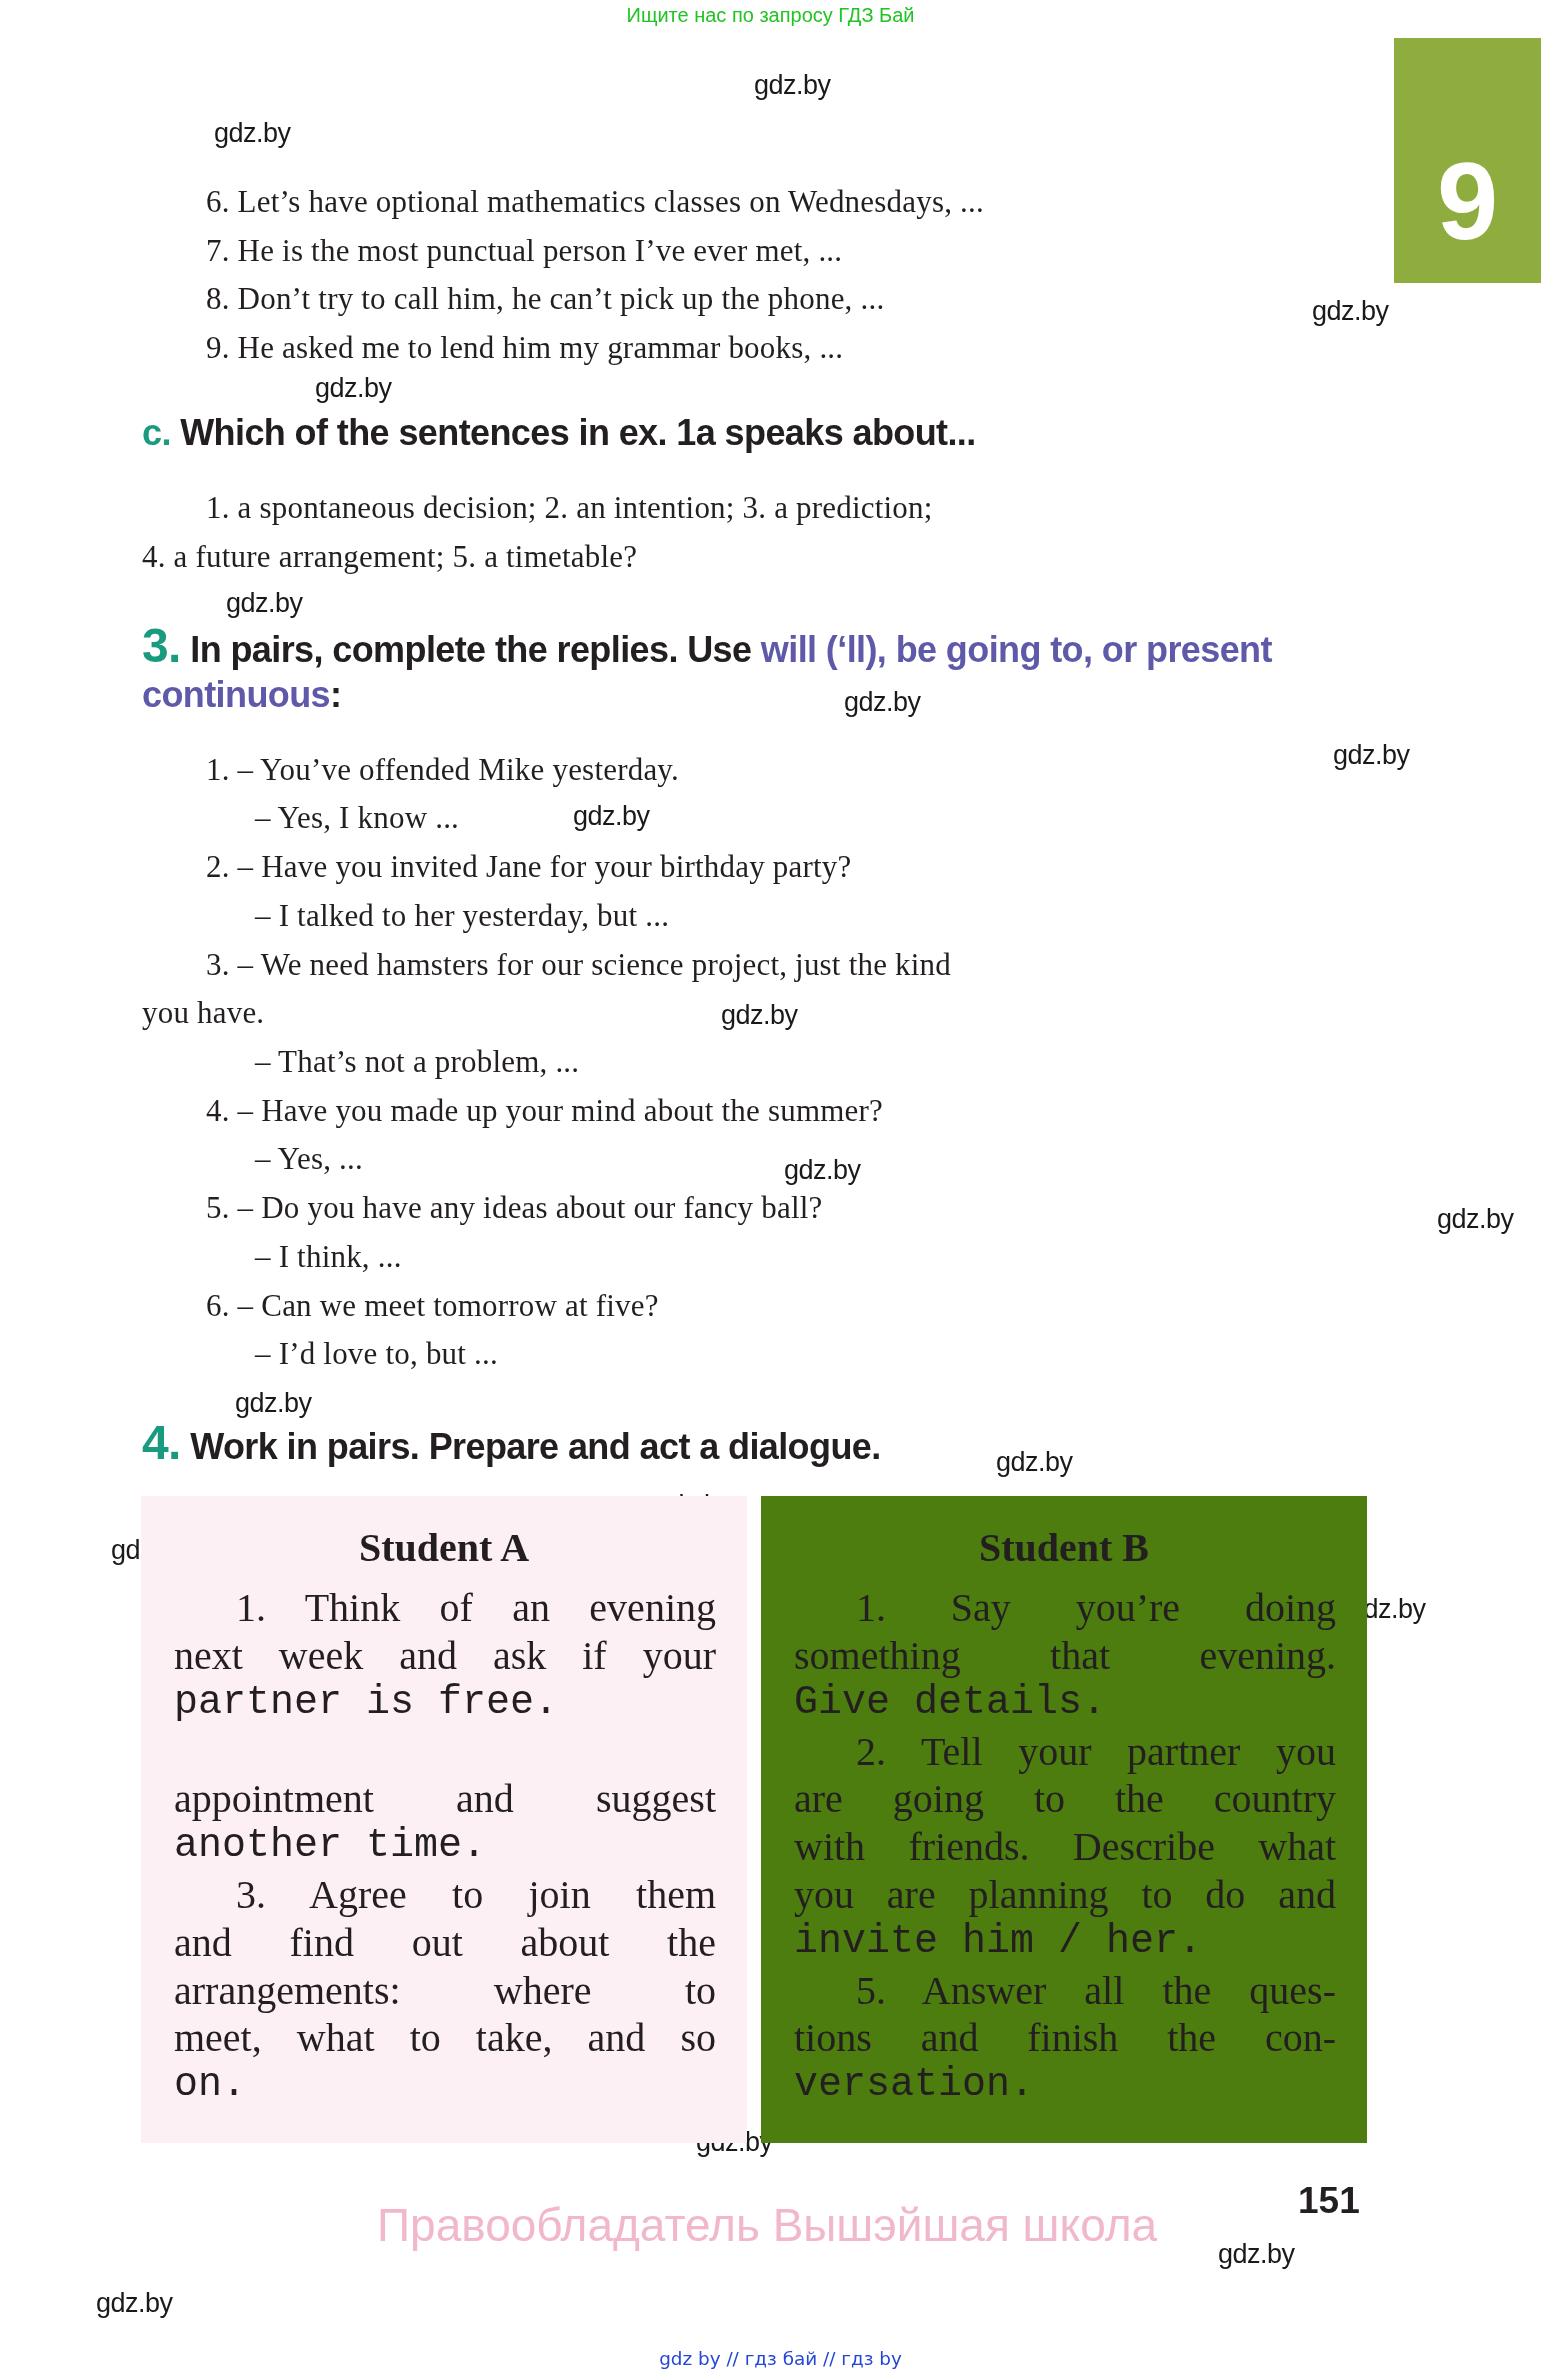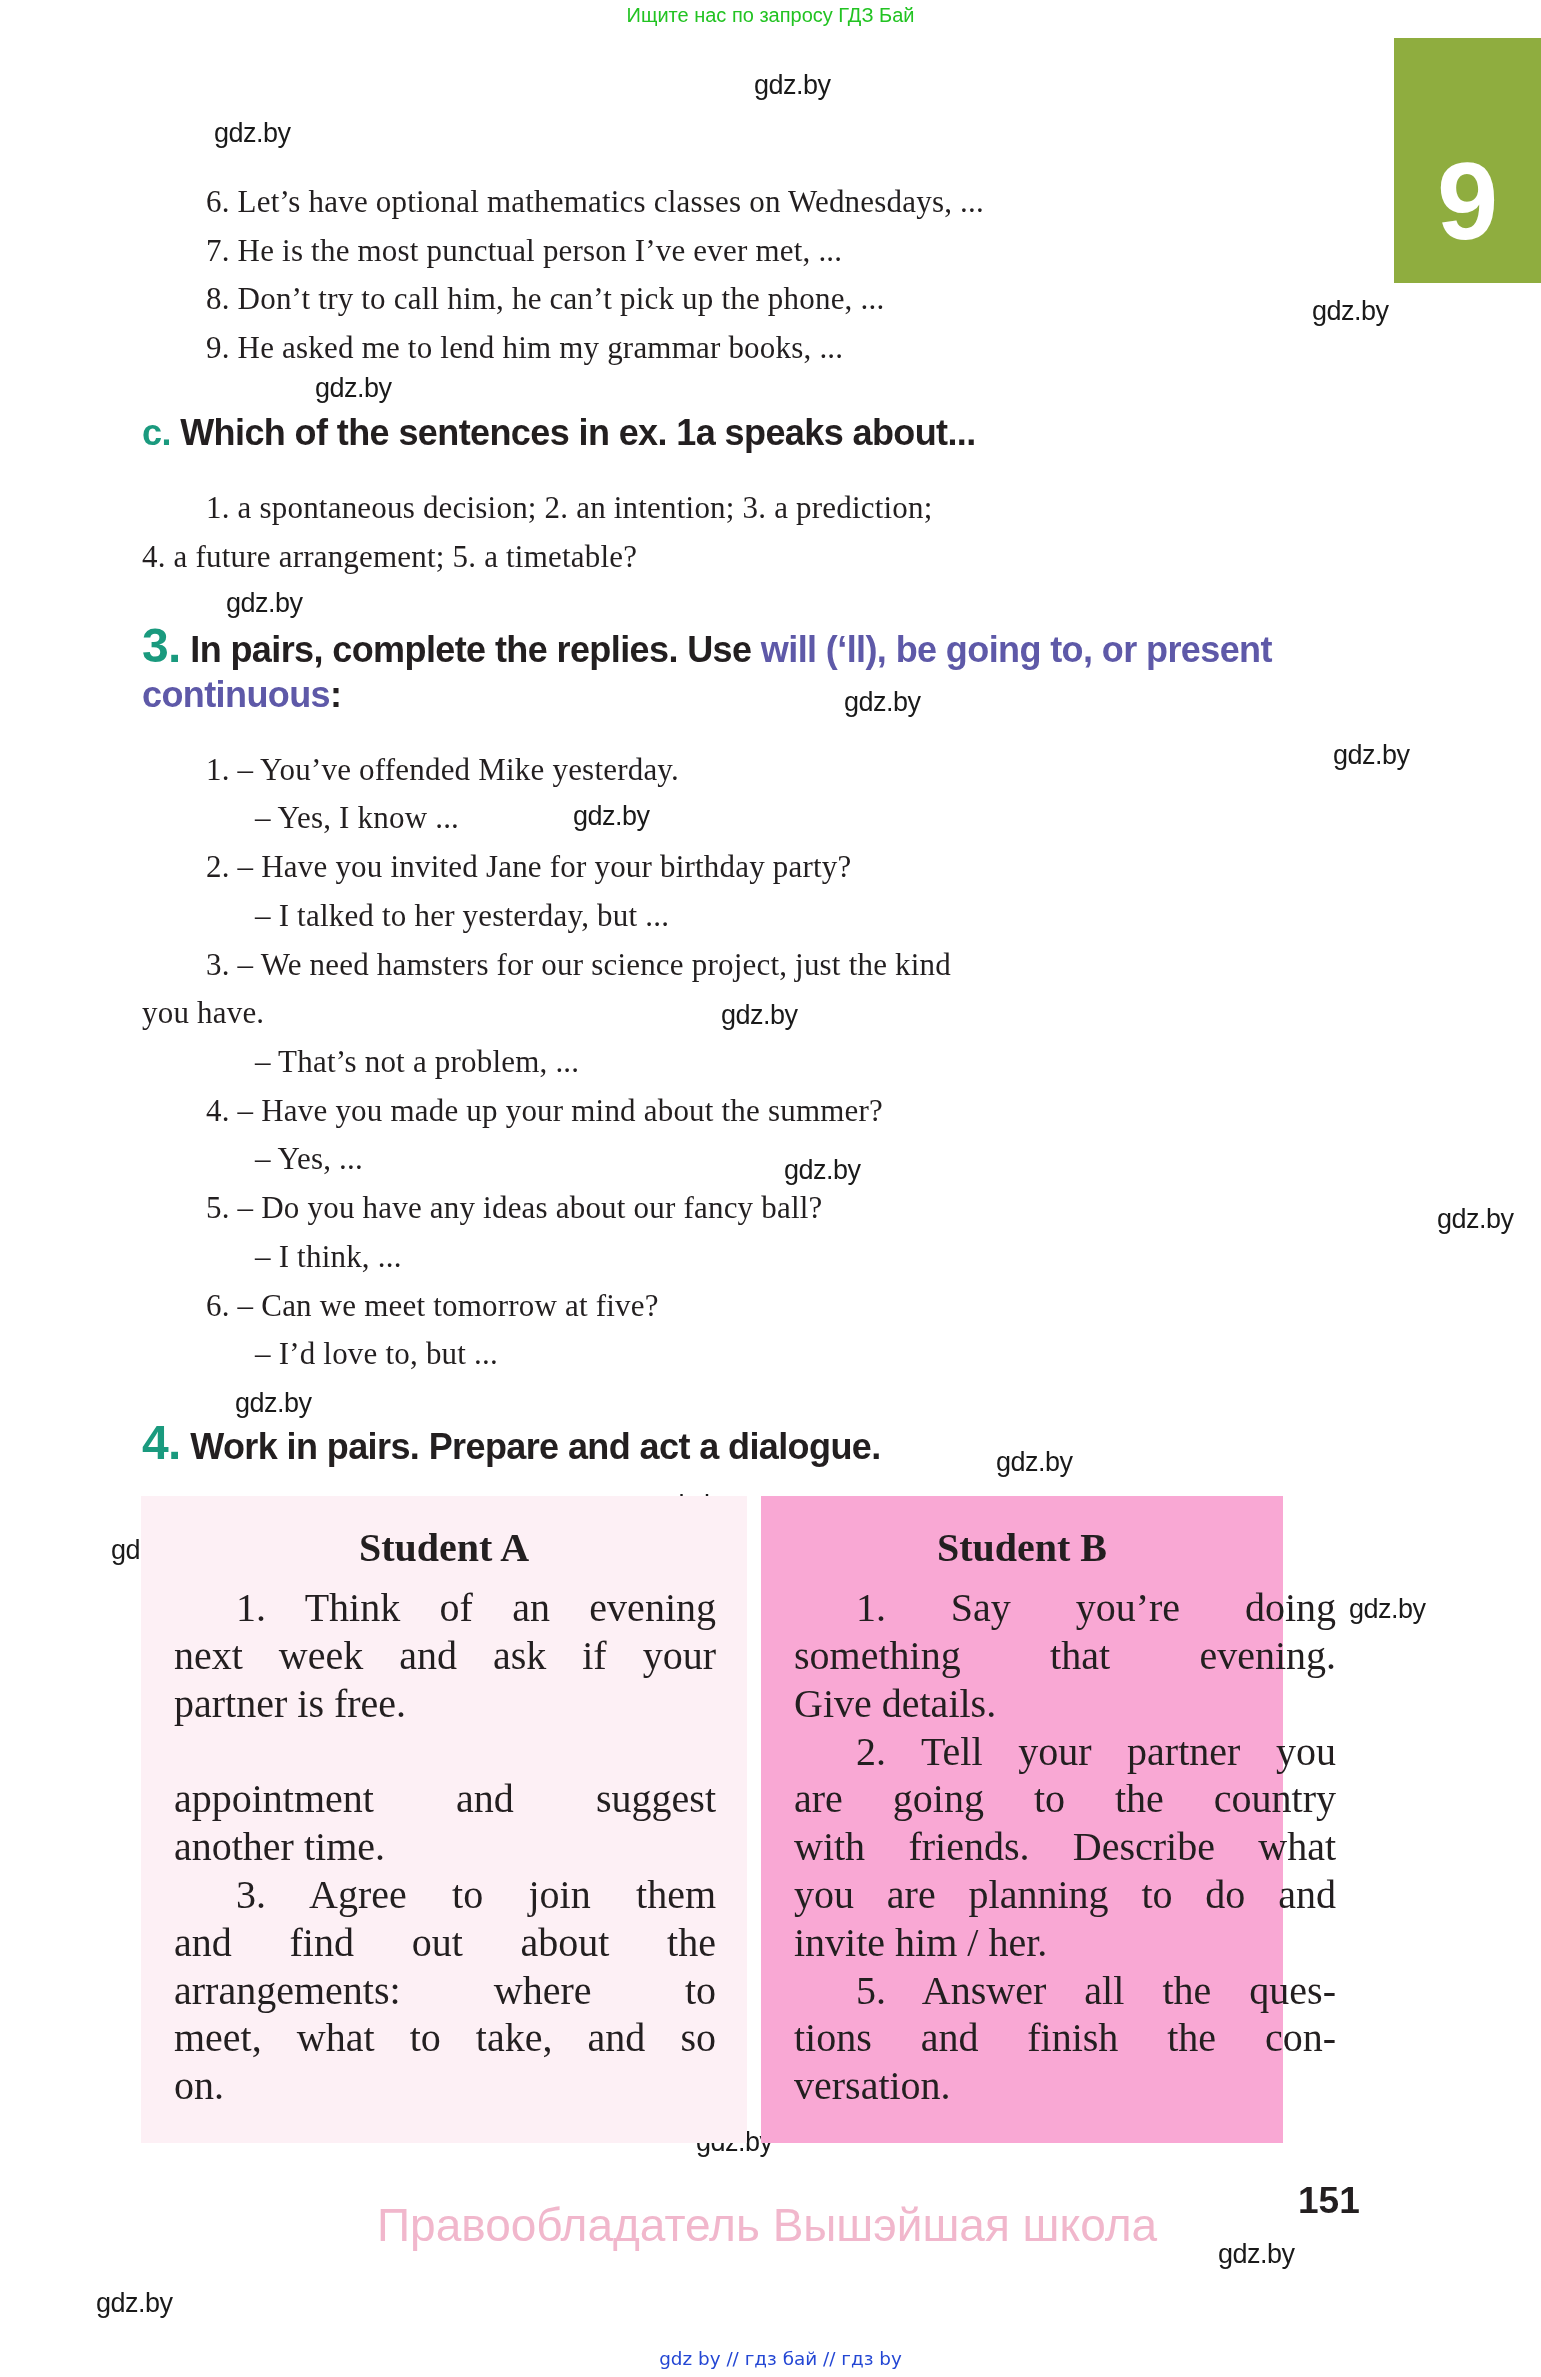--- a/index.html
+++ b/index.html
@@ -12,24 +12,24 @@
   .top-banner { position:absolute; top:3.7px; left:0; width:1541px; text-align:center; font-family:"Liberation Sans", sans-serif; font-size:20px; color:#22c322; }
   .chapter-tab { position:absolute; left:1394px; top:38px; width:147px; height:245px; background:#8fad3f; }
   .chapter-tab .num { position:absolute; left:0; width:147px; top:108px; text-align:center; color:#ffffff; font-family:"Liberation Sans", sans-serif; font-weight:bold; font-size:110px; line-height:110px; }
   .line { position:absolute; font-family:"Liberation Serif", serif; font-size:31px; white-space:nowrap; letter-spacing:0.2px; color:#231f20; }
   .heading { position:absolute; font-family:"Liberation Sans", sans-serif; font-weight:bold; font-size:36px; white-space:nowrap; color:#231f20; letter-spacing:-0.6px; }
   .heading .ex-num { color:#1a9a7e; font-size:48px; }
   .heading .ex-letter { color:#1a9a7e; }
   .heading .hl { color:#5e59a8; }
   .box { position:absolute; top:1496px; height:647px; }
   .box-a { left:141px; width:606px; background:#fdf0f5; }
-  .box-b { left:761px; width:522px; background:#f9a8d4; }
+  .box-b { left:761px; width:606px; background:#4d7c0f; }
   .box-title { position:absolute; top:27.6px; left:0; width:100%; text-align:center; font-family:"Liberation Serif", serif; font-weight:bold; font-size:40px; }
   .box-line { position:absolute; left:33px; width:542px; font-family:"Liberation Serif", serif; font-size:40px; white-space:nowrap; text-align:justify; text-align-last:justify; }
-  .box-line.last { text-align-last:left; }
+  .box-line.last { text-align-last:left;font-family:Liberation Mono, monospace; }
   .box-line.indent { padding-left:62px; width:480px; }
   .page-num { position:absolute; left:1298px; top:2180px; font-family:"Liberation Sans", sans-serif; font-weight:bold; font-size:37px; color:#231f20; }
   .copyright { position:absolute; left:377px; top:2198px; font-family:"Liberation Sans", sans-serif; font-size:46px; color:#f1b7cc; white-space:nowrap; }
   .footer-links { position:absolute; top:2348px; left:10px; width:1541px; text-align:center; font-family:"DejaVu Sans", sans-serif; font-size:18.4px; color:#2447d4; }
 </style>
 </head>
 <body>
 
 <div class="top-banner">Ищите нас по запросу ГДЗ Бай</div>
 

